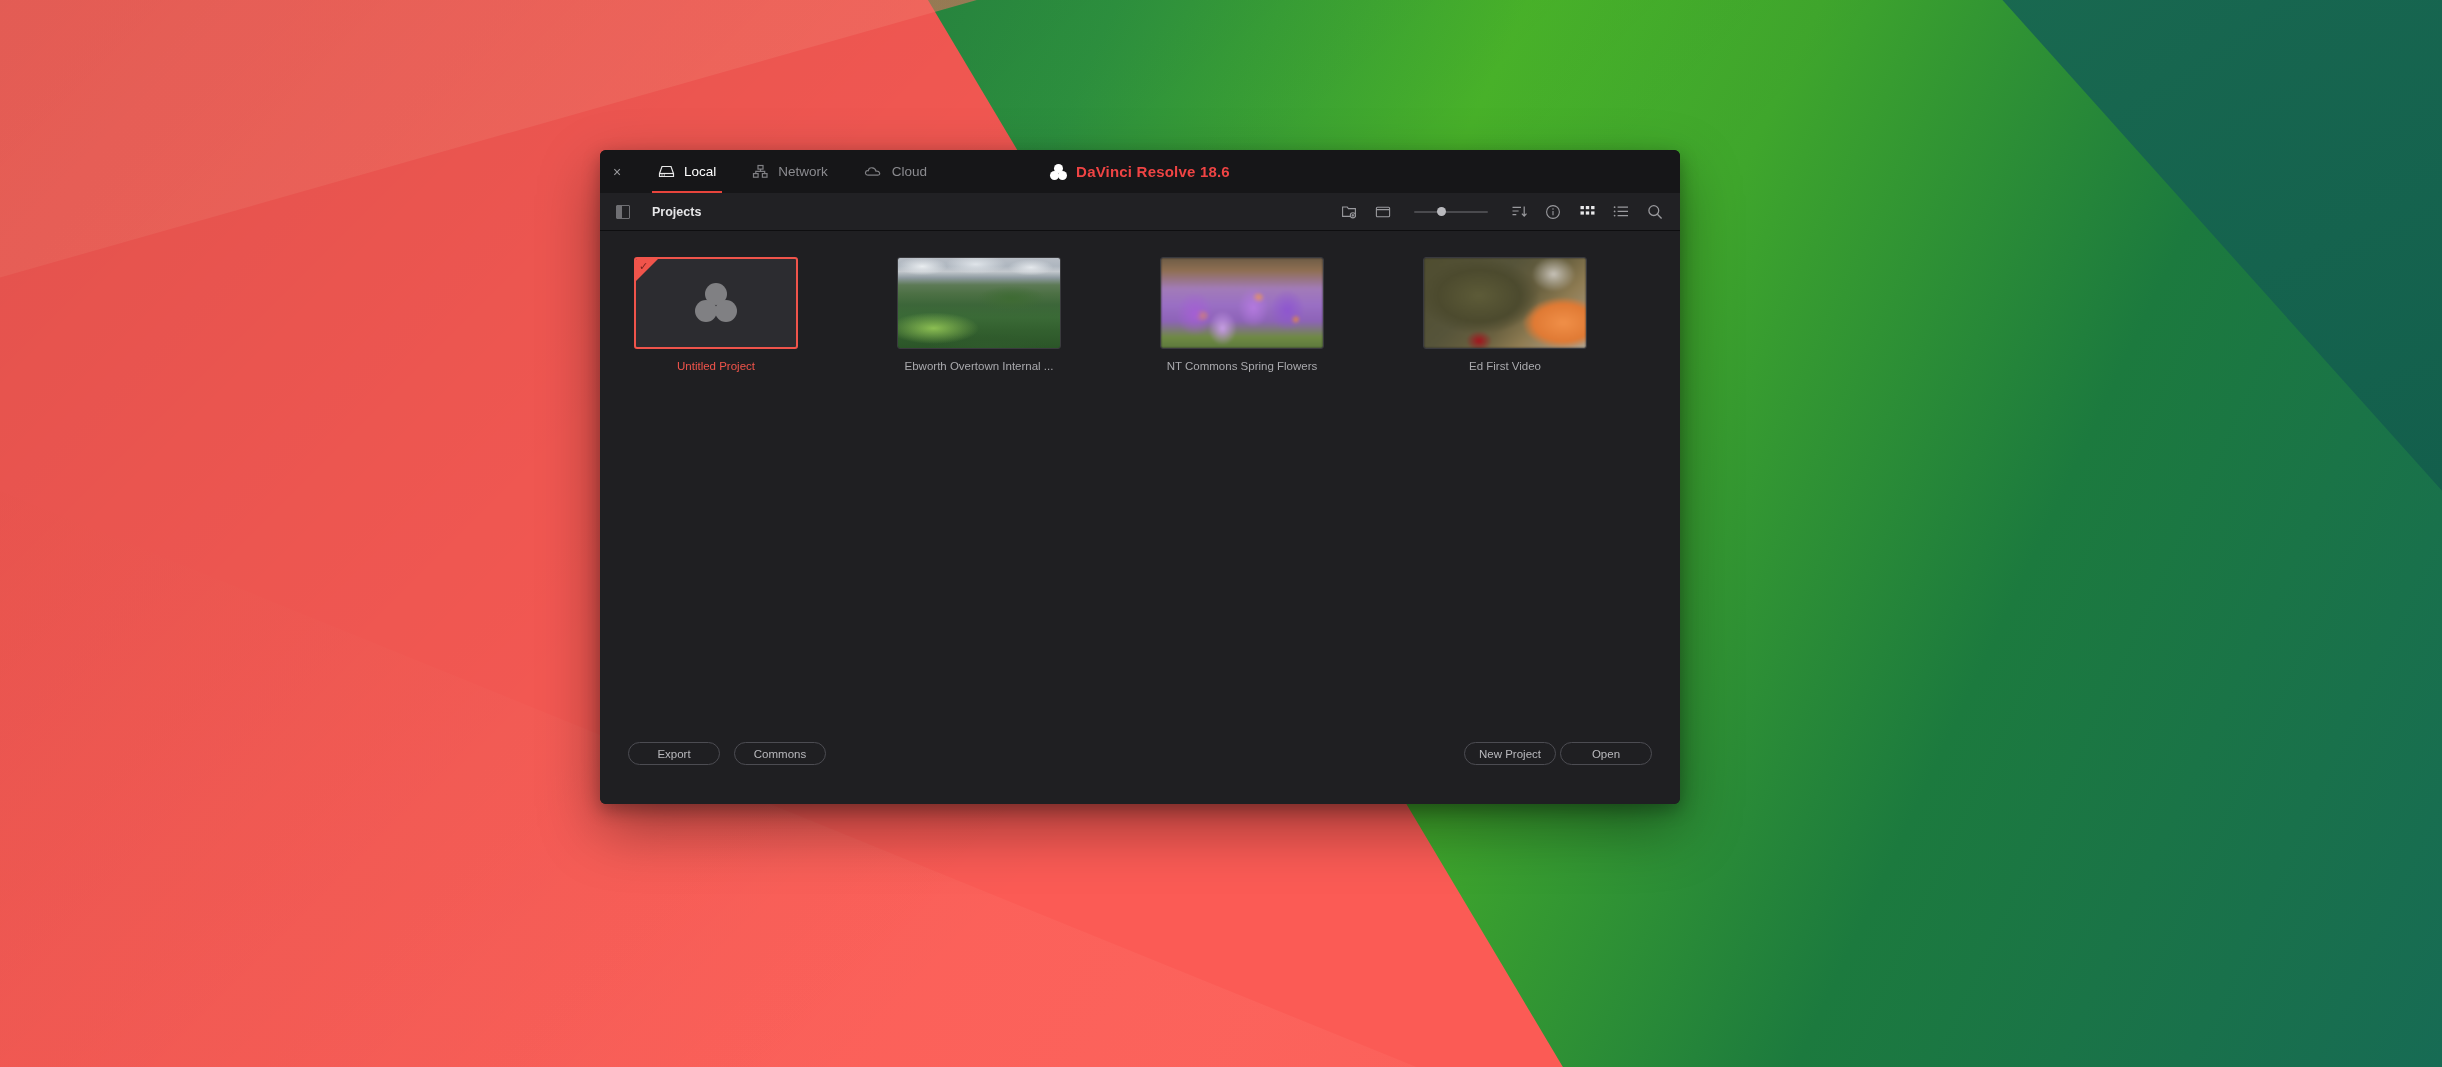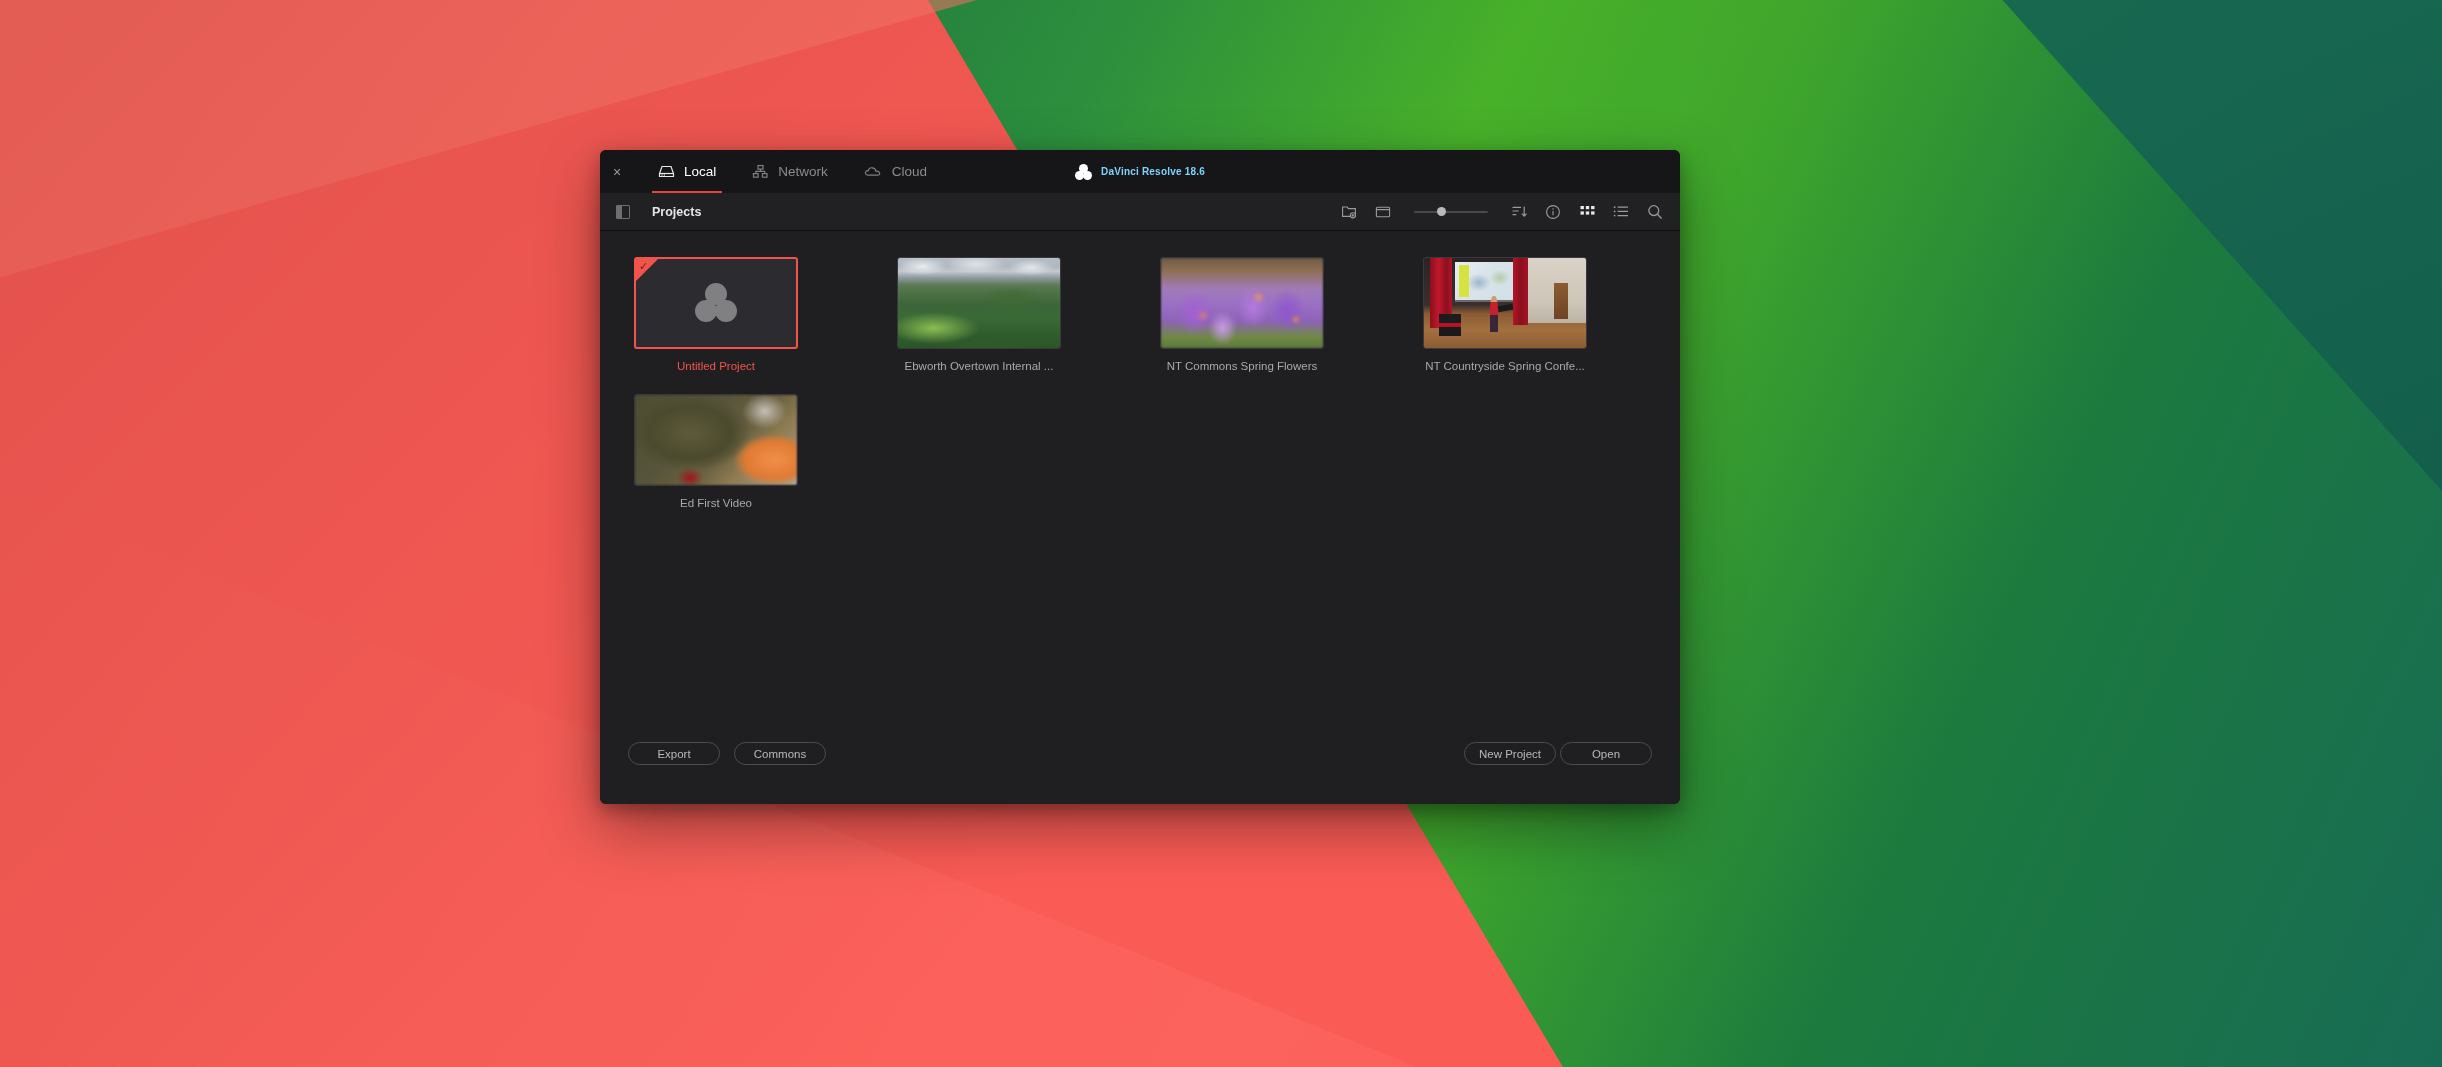--- a/index.html
+++ b/index.html
@@ -104,21 +104,21 @@
 
   .app-title {
     position: absolute;
     left: 0; right: 0; top: 0;
     height: 43px;
     display: flex; align-items: center; justify-content: center;
     gap: 9px;
     pointer-events: none;
   }
   .app-title .tx {
-    color: #7dd3fc; font-size: 10px; font-weight: bold; letter-spacing: .2px;
+    color: #ef4444; font-size: 15px; font-weight: bold; letter-spacing: .2px;
   }
 
   
   .resolve-logo { position: relative; width: 17px; height: 16px; }
   .resolve-logo i {
     position: absolute; display: block;
     width: 9px; height: 9px; border-radius: 50%;
     background: #ffffff;
   }
   .resolve-logo i.l1 { left: 4px;  top: 0px; }
@@ -509,35 +509,20 @@
           <div class="proj-name">Ebworth Overtown Internal ...</div>
         </div>
 
         <div class="proj">
           <div class="thumb">
             <div class="ph ph-flowers"></div>
           </div>
           <div class="proj-name">NT Commons Spring Flowers</div>
         </div>
 
-        <div class="proj">
-          <div class="thumb">
-            <div class="ph ph-conf">
-              <span class="wall"></span>
-              <span class="door"></span>
-              <span class="curtain-l"></span>
-              <span class="screen"></span>
-              <span class="curtain-r"></span>
-              <span class="speaker"></span>
-              <span class="lectern"></span>
-              <span class="rack"></span>
-            </div>
-          </div>
-          <div class="proj-name">NT Countryside Spring Confe...</div>
-        </div>
 
         <div class="proj">
           <div class="thumb">
             <div class="ph ph-sleeve"></div>
           </div>
           <div class="proj-name">Ed First Video</div>
         </div>
 
       </div>
     </div>

